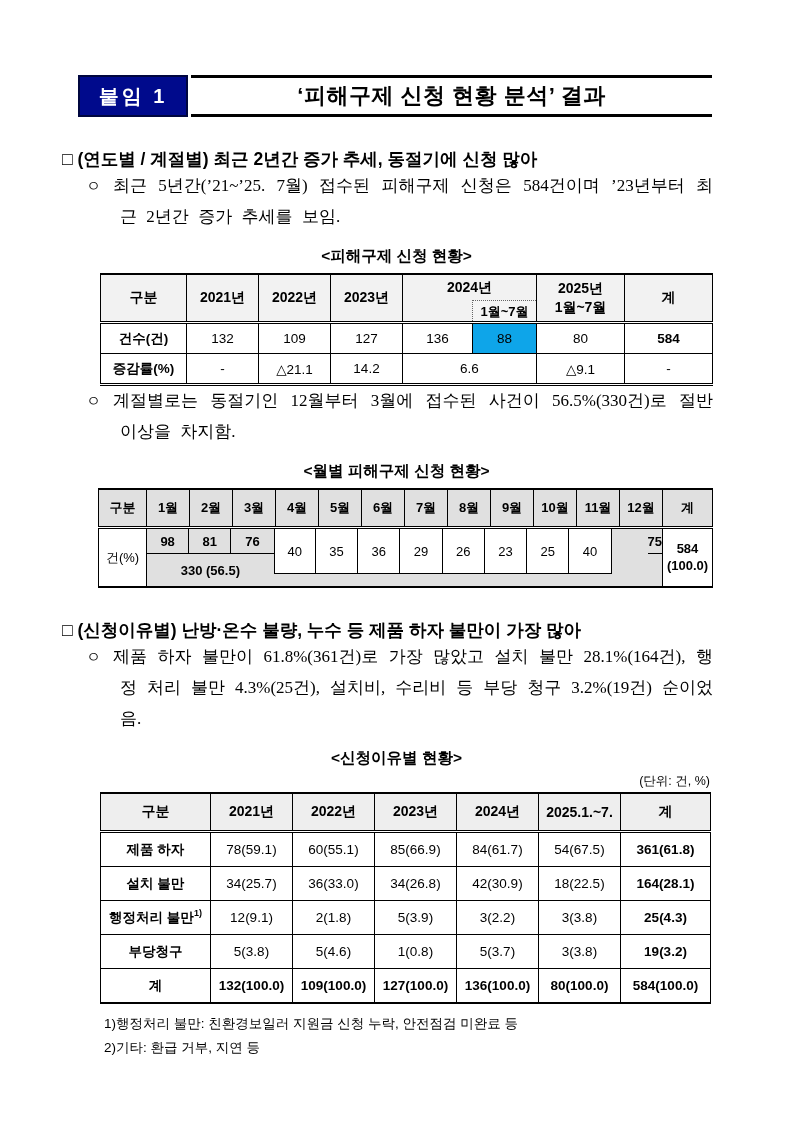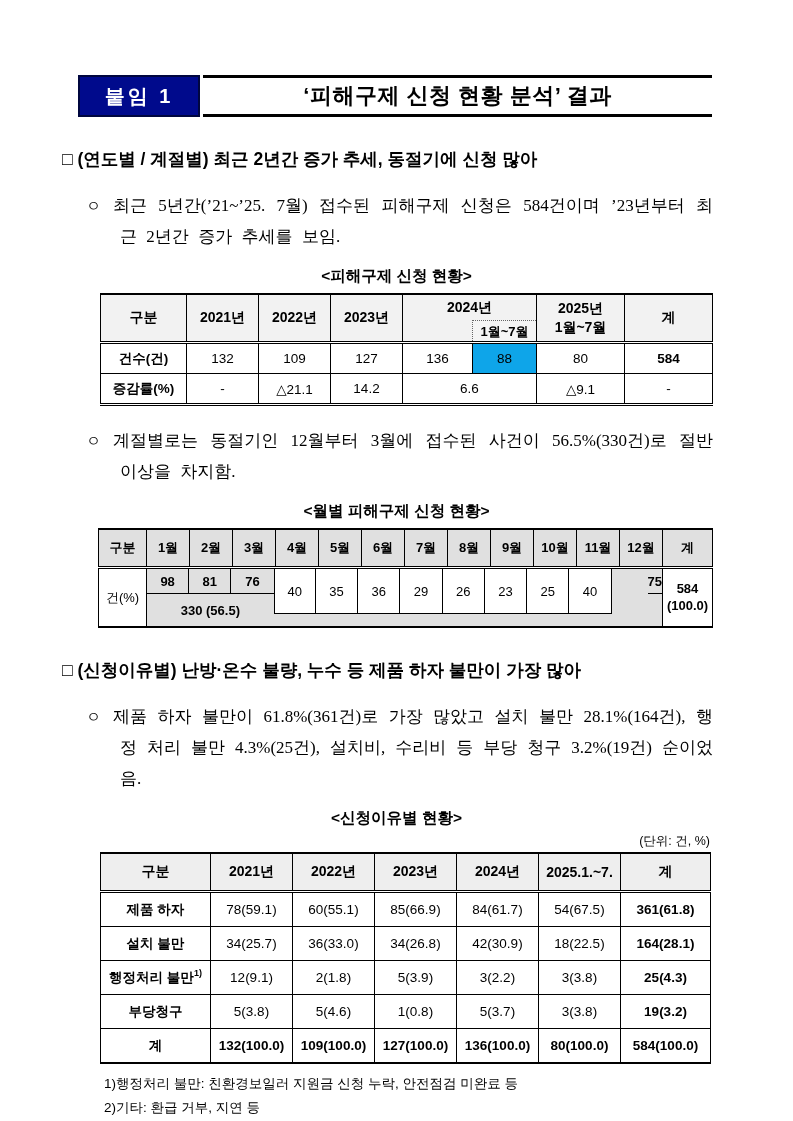--- a/index.html
+++ b/index.html
@@ -1,30 +1,30 @@
 <!DOCTYPE html>
 <html><head>
 <meta charset="utf-8">
 <style>
   html,body{margin:0;padding:0;background:#fff;}
   .page{position:relative;width:793px;height:1121px;background:#fff;overflow:hidden;
         font-family:"Liberation Sans",sans-serif;color:#000;}
 
   
   .title-block{display:flex;align-items:stretch;margin:75px 81px 0 78px;height:42px;}
-  .badge{width:122px;background:#000a8c;border:2px solid #00063f;color:#fff;font-weight:bold;
+  .badge{width:110px;background:#000a8c;border:2px solid #00063f;color:#fff;font-weight:bold;
          font-size:20px;display:flex;align-items:center;justify-content:center;letter-spacing:3px;box-sizing:border-box;}
   .title-rule{flex:1;margin-left:3px;border-top:3px solid #000;border-bottom:3px solid #000;
               display:flex;align-items:center;justify-content:center;}
   .doc-title{margin:0;font-size:22px;font-weight:bold;letter-spacing:0.5px;}
 
   
   .sec{font-size:17.5px;font-weight:bold;margin:30px 66px 0 62px;}
   .para{font-family:"Liberation Serif",serif;font-size:17px;line-height:1.8;
-        margin:20px 80px 0 86px;padding-left:34px;text-indent:-34px;
+        margin:0 80px 0 86px;padding-left:34px;text-indent:-34px;
         text-align:justify;word-spacing:0.3em;}
   .bullet{margin-right:12px;font-size:15px;}
   .caption{text-align:center;font-weight:bold;font-size:15.5px;margin-top:14px;}
   .unit{text-align:right;margin:4px 83px 2px 0;font-size:12.5px;}
   .footnotes{margin:8px 0 0 104px;font-size:13.5px;line-height:1.8;}
 
   
   table{border-collapse:collapse;table-layout:fixed;}
   th,td{padding:0;text-align:center;vertical-align:middle;overflow:hidden;}
 

